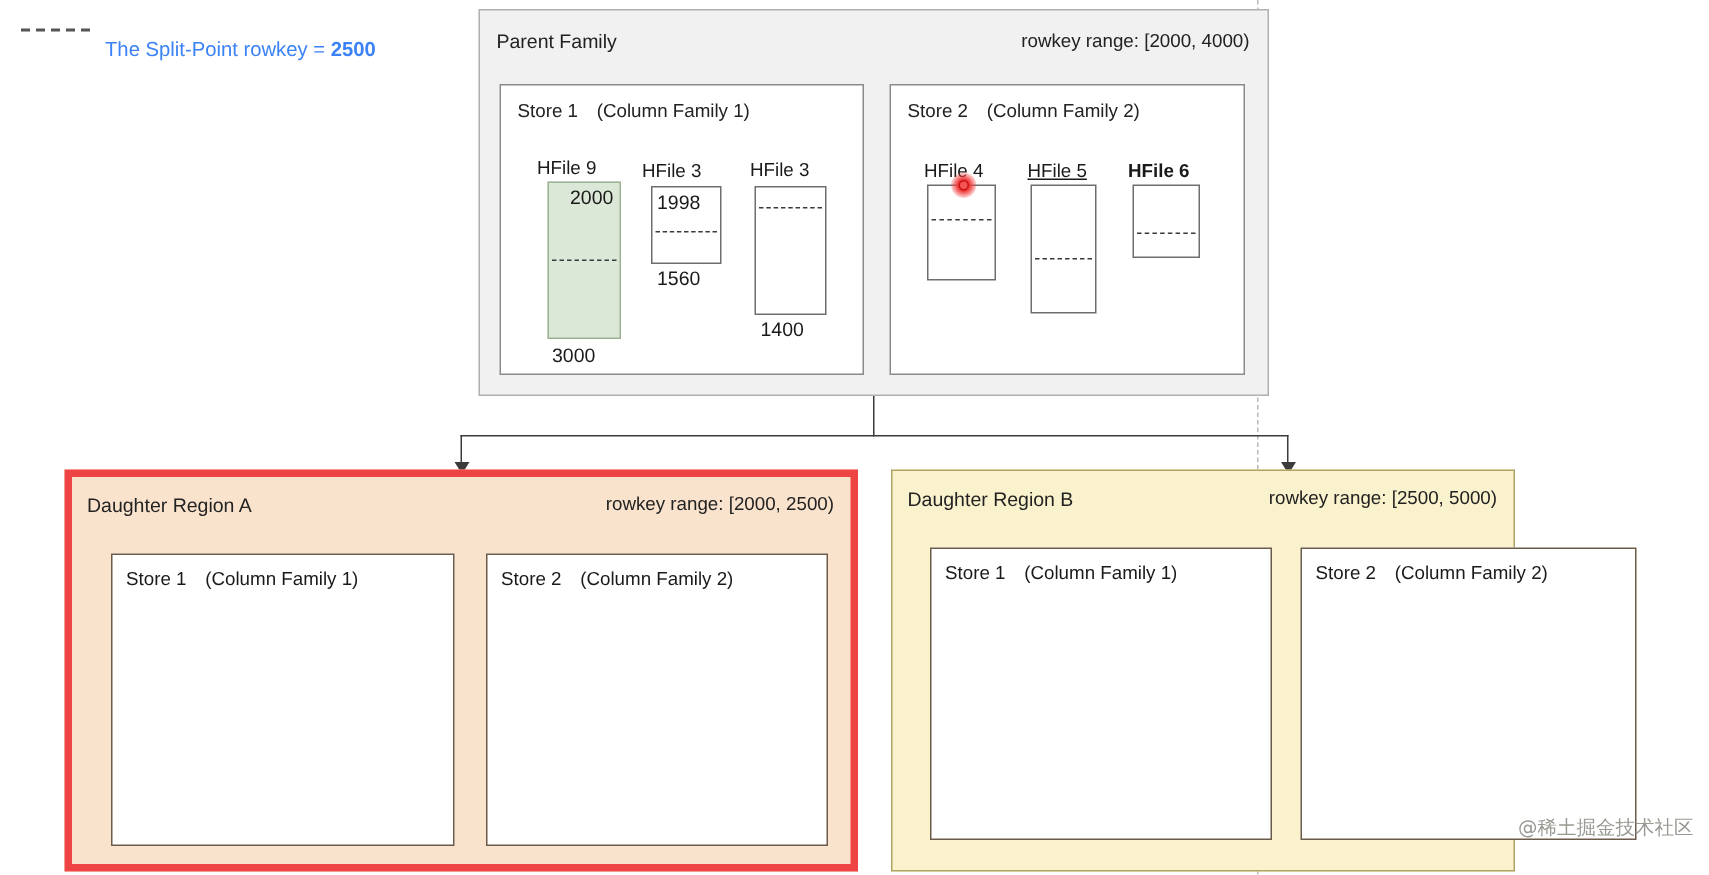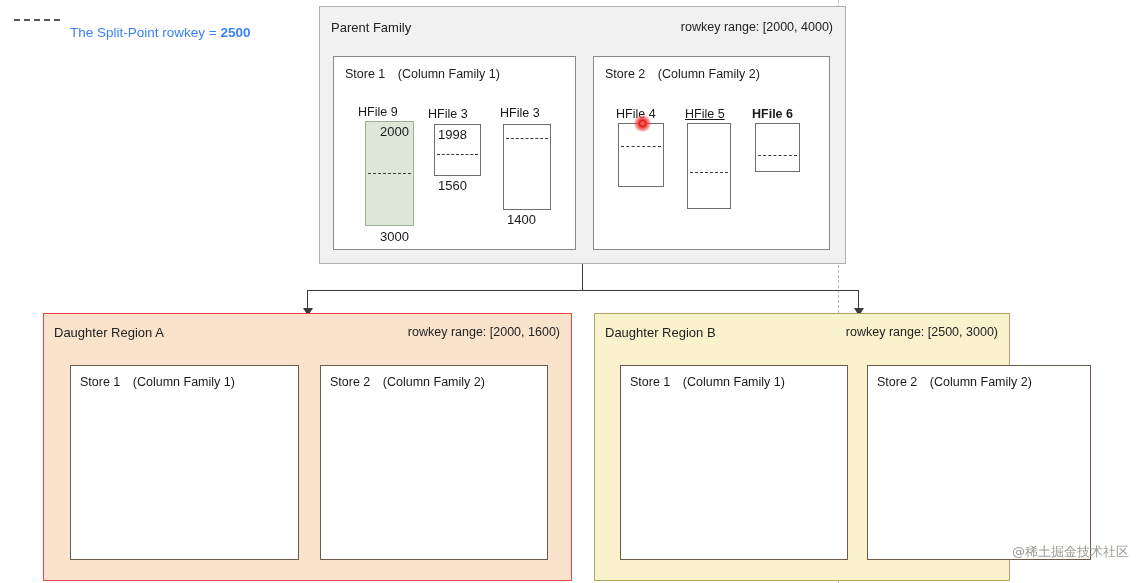--- a/index.html
+++ b/index.html
@@ -82,21 +82,21 @@
     position:absolute;width:0;height:0;
     border-left:5px solid transparent;border-right:5px solid transparent;
     border-top:8px solid #3b3b3b;
   }
   #arrow-left{left:303px;top:308px;}
   #arrow-right{left:854px;top:308px;}
 
   
   #daughter-a{
     left:43px;top:313px;width:529px;height:268px;
-    background:#fae3cd;border:1px solid #ef4444;box-sizing:border-box;
+    background:#fae3cd;border:5px solid #ef4444;box-sizing:border-box;
   }
   #daughter-b{
     left:594px;top:313px;width:416px;height:268px;
     background:#faf2cd;border:1px solid #b0a462;box-sizing:border-box;
   }
   .d-store{
     position:absolute;background:#ffffff;border:1px solid #6b5b4b;box-sizing:border-box;
   }
   .d-store-title{
     position:absolute;left:9px;top:8px;font-size:12.5px;color:#1a1a1a;white-space:nowrap;
@@ -137,21 +137,21 @@
 </div>
 
 <div class="abs store-box" id="store1">
   <div class="store-title">Store 1　(Column Family 1)</div>
 </div>
 
 <div class="abs hfile-label" style="left:358px;top:105px;">HFile 9</div>
 <div class="abs hfile-box green" style="left:365px;top:121px;width:49px;height:105px;"></div>
 <div class="abs hfile-dash" style="left:368px;top:173px;width:43px;"></div>
 <div class="abs hfile-val" style="left:380px;top:124px;">2000</div>
-<div class="abs hfile-val" style="left:380px;top:229px;text-align:right;">3000</div>
+<div class="abs hfile-val" style="left:368px;top:229px;text-align:right;">3000</div>
 
 <div class="abs hfile-label" style="left:428px;top:107px;">HFile 3</div>
 <div class="abs hfile-box" style="left:434px;top:124px;width:47px;height:52px;"></div>
 <div class="abs hfile-dash" style="left:437px;top:154px;width:41px;"></div>
 <div class="abs hfile-val" style="left:438px;top:127px;">1998</div>
 <div class="abs hfile-val" style="left:438px;top:178px;">1560</div>
 
 <div class="abs hfile-label" style="left:500px;top:106px;">HFile 3</div>
 <div class="abs hfile-box" style="left:503px;top:124px;width:48px;height:86px;"></div>
 <div class="abs hfile-dash" style="left:506px;top:138px;width:42px;"></div>
@@ -177,32 +177,32 @@
 
 <div class="abs" id="conn-v-main"></div>
 <div class="abs" id="conn-h"></div>
 <div class="abs" id="conn-v-left"></div>
 <div class="abs" id="conn-v-right"></div>
 <div class="abs arrow-head" id="arrow-left"></div>
 <div class="abs arrow-head" id="arrow-right"></div>
 
 <div class="abs" id="daughter-a">
   <div class="region-title" style="left:10px;top:11px;">Daughter Region A</div>
-  <div class="region-range" style="right:11px;top:11px;">rowkey range: [2000, 1600)</div>
+  <div class="region-range" style="right:11px;top:11px;">rowkey range: [2000, 2500)</div>
   <div class="d-store" style="left:26px;top:51px;width:229px;height:195px;">
     <div class="d-store-title">Store 1　(Column Family 1)</div>
   </div>
   <div class="d-store" style="left:276px;top:51px;width:228px;height:195px;">
     <div class="d-store-title">Store 2　(Column Family 2)</div>
   </div>
 </div>
 
 <div class="abs" id="daughter-b">
   <div class="region-title" style="left:10px;top:11px;">Daughter Region B</div>
-  <div class="region-range" style="right:11px;top:11px;">rowkey range: [2500, 3000)</div>
+  <div class="region-range" style="right:11px;top:11px;">rowkey range: [2500, 5000)</div>
   <div class="d-store" style="left:25px;top:51px;width:228px;height:195px;">
     <div class="d-store-title">Store 1　(Column Family 1)</div>
   </div>
   <div class="d-store" style="left:272px;top:51px;width:224px;height:195px;">
     <div class="d-store-title">Store 2　(Column Family 2)</div>
   </div>
 </div>
 
 <div class="abs" id="watermark">@稀土掘金技术社区</div>
 

